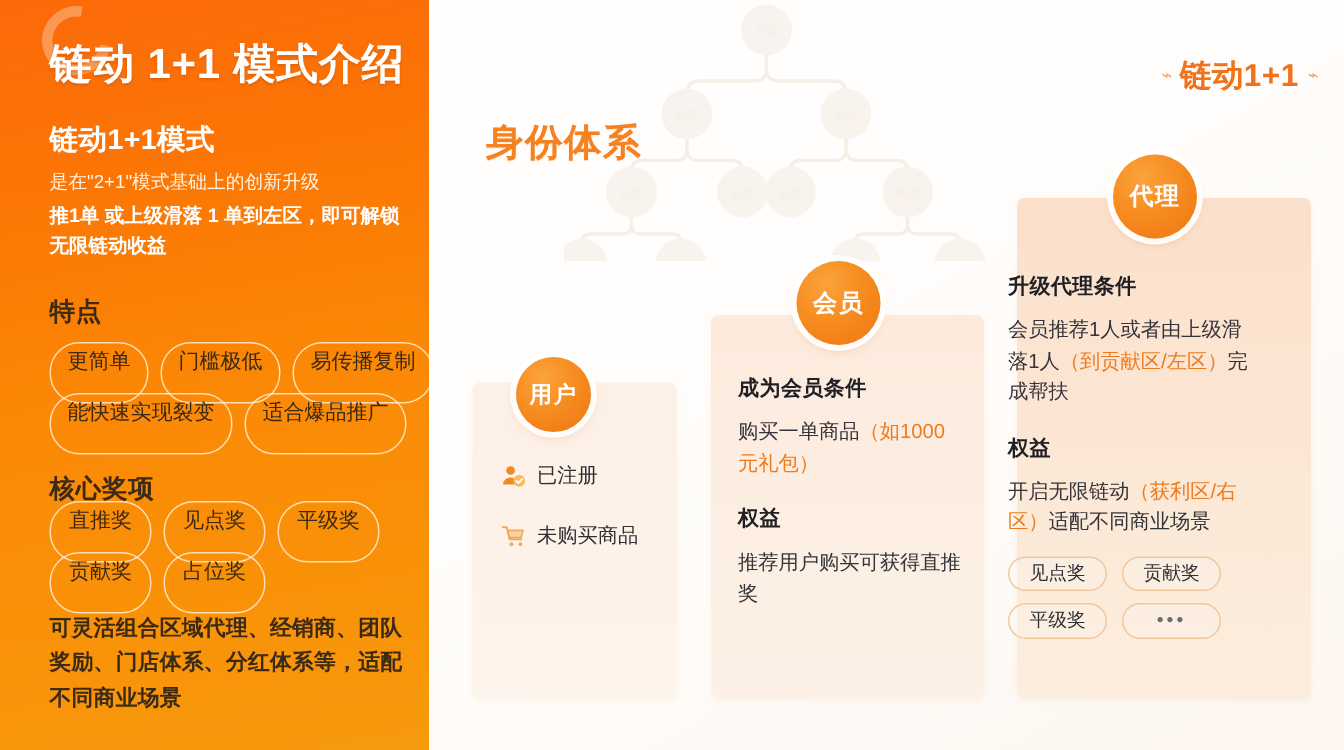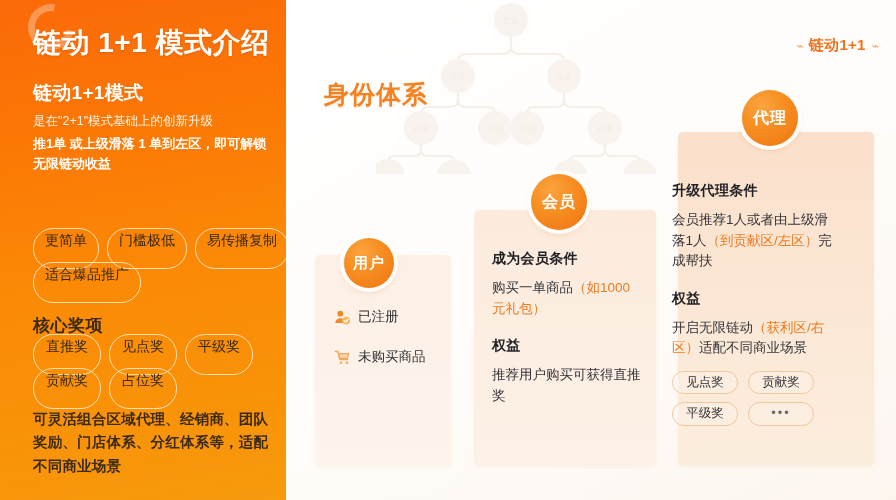--- a/index.html
+++ b/index.html
@@ -110,21 +110,21 @@
     color: #f58220;
     letter-spacing: 1px;
     text-shadow: 0 1px 1px rgba(245,130,32,0.18);
   }
   #brand-badge {
     position: absolute; right: 18px; top: 36px;
     display: flex; align-items: center; gap: 6px;
   }
   #brand-badge .orn { color: #f9a35a; font-size: 12px; letter-spacing: -1px; }
   #brand-text {
-    font-size: 15px; font-weight: bold; color: #f0721a;
+    font-size: 21px; font-weight: bold; color: #f0721a;
     letter-spacing: 0.3px;
   }
 
   
   .card {
     position: absolute;
     border-radius: 5px;
     box-shadow: 0 1px 4px rgba(200,140,90,0.07);
   }
   #card-user {
@@ -144,21 +144,21 @@
     position: absolute;
     border-radius: 50%;
     display: flex; align-items: center; justify-content: center;
     color: #ffffff; font-weight: bold;
     background: radial-gradient(circle at 35% 28%, #fba33e 0%, #f78f22 40%, #ef7410 100%);
     box-shadow: 0 0 0 4px rgba(255,255,255,0.92), 0 3px 7px rgba(220,120,40,0.35);
     letter-spacing: 1px;
   }
   #badge-user   { left: 58px;  top: 238px; width: 50px; height: 50px; font-size: 15px; }
   #badge-member { left: 245px; top: 174px; width: 56px; height: 56px; font-size: 16px; }
-  #badge-agent  { left: 456px; top: 90px; width: 56px; height: 56px; font-size: 16px; }
+  #badge-agent  { left: 456px; top: 103px; width: 56px; height: 56px; font-size: 16px; }
 
   .card-inner { position: absolute; }
   #user-inner   { left: 48px;  top: 308px; width: 110px; }
   #member-inner { left: 206px; top: 250px; width: 150px; }
   #agent-inner  { left: 386px; top: 182px; width: 164px; }
 
   .row-ico { display: flex; align-items: center; gap: 7px; margin-bottom: 22px; }
   .row-ico .lbl { font-size: 13.5px; color: #2f2f33; }
 
   .sub-h {
@@ -191,26 +191,28 @@
 
   <div id="left-panel">
 
     <div id="title-ring"></div>
     <div id="main-title">链动 1+1 模式介绍</div>
 
     <div class="lp-pad" id="mode-heading">链动1+1模式</div>
     <div class="lp-pad" id="mode-sub1">是在"2+1"模式基础上的创新升级</div>
     <div class="lp-pad" id="mode-sub2">推1单 或上级滑落 1 单到左区，即可解锁无限链动收益</div>
 
+    <div class="lp-pad sec-title" id="feature-title">特点</div>
     <div class="tag-row" id="feature-row-1">
       <span class="tag">更简单</span>
       <span class="tag">门槛极低</span>
       <span class="tag">易传播复制</span>
     </div>
     <div class="tag-row" id="feature-row-2">
+      <span class="tag">能快速实现裂变</span>
       <span class="tag">适合爆品推广</span>
     </div>
 
     <div class="lp-pad sec-title" id="award-title">核心奖项</div>
     <div class="tag-row" id="award-row-1">
       <span class="tag award-tag">直推奖</span>
       <span class="tag award-tag">见点奖</span>
       <span class="tag award-tag">平级奖</span>
     </div>
     <div class="tag-row" id="award-row-2">

